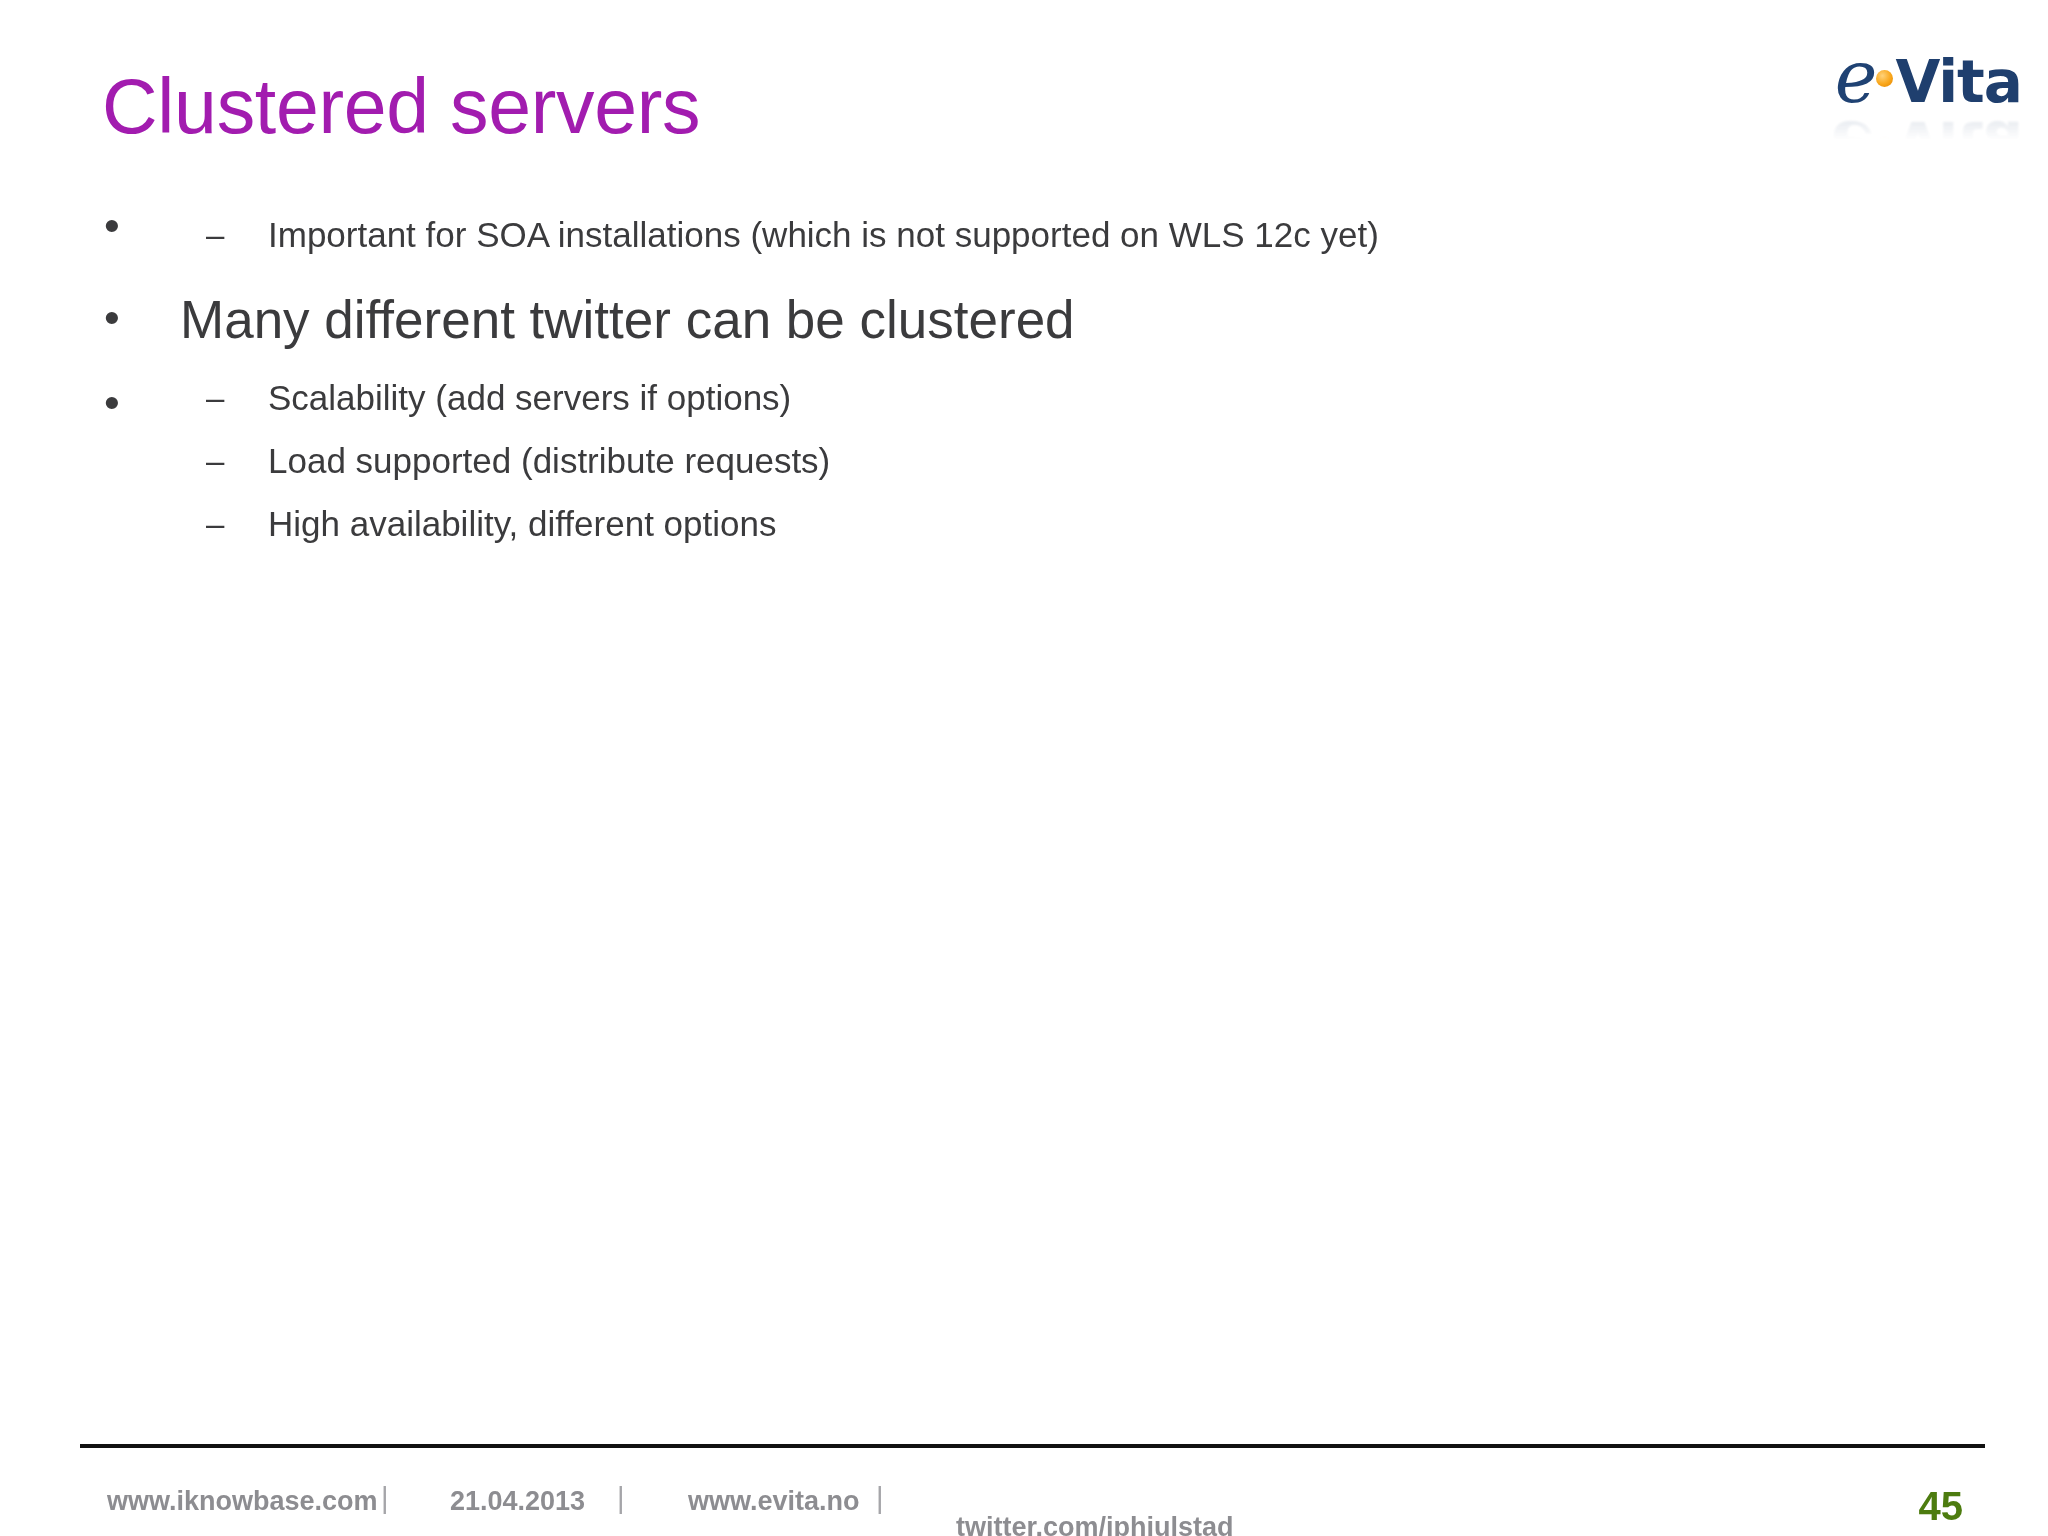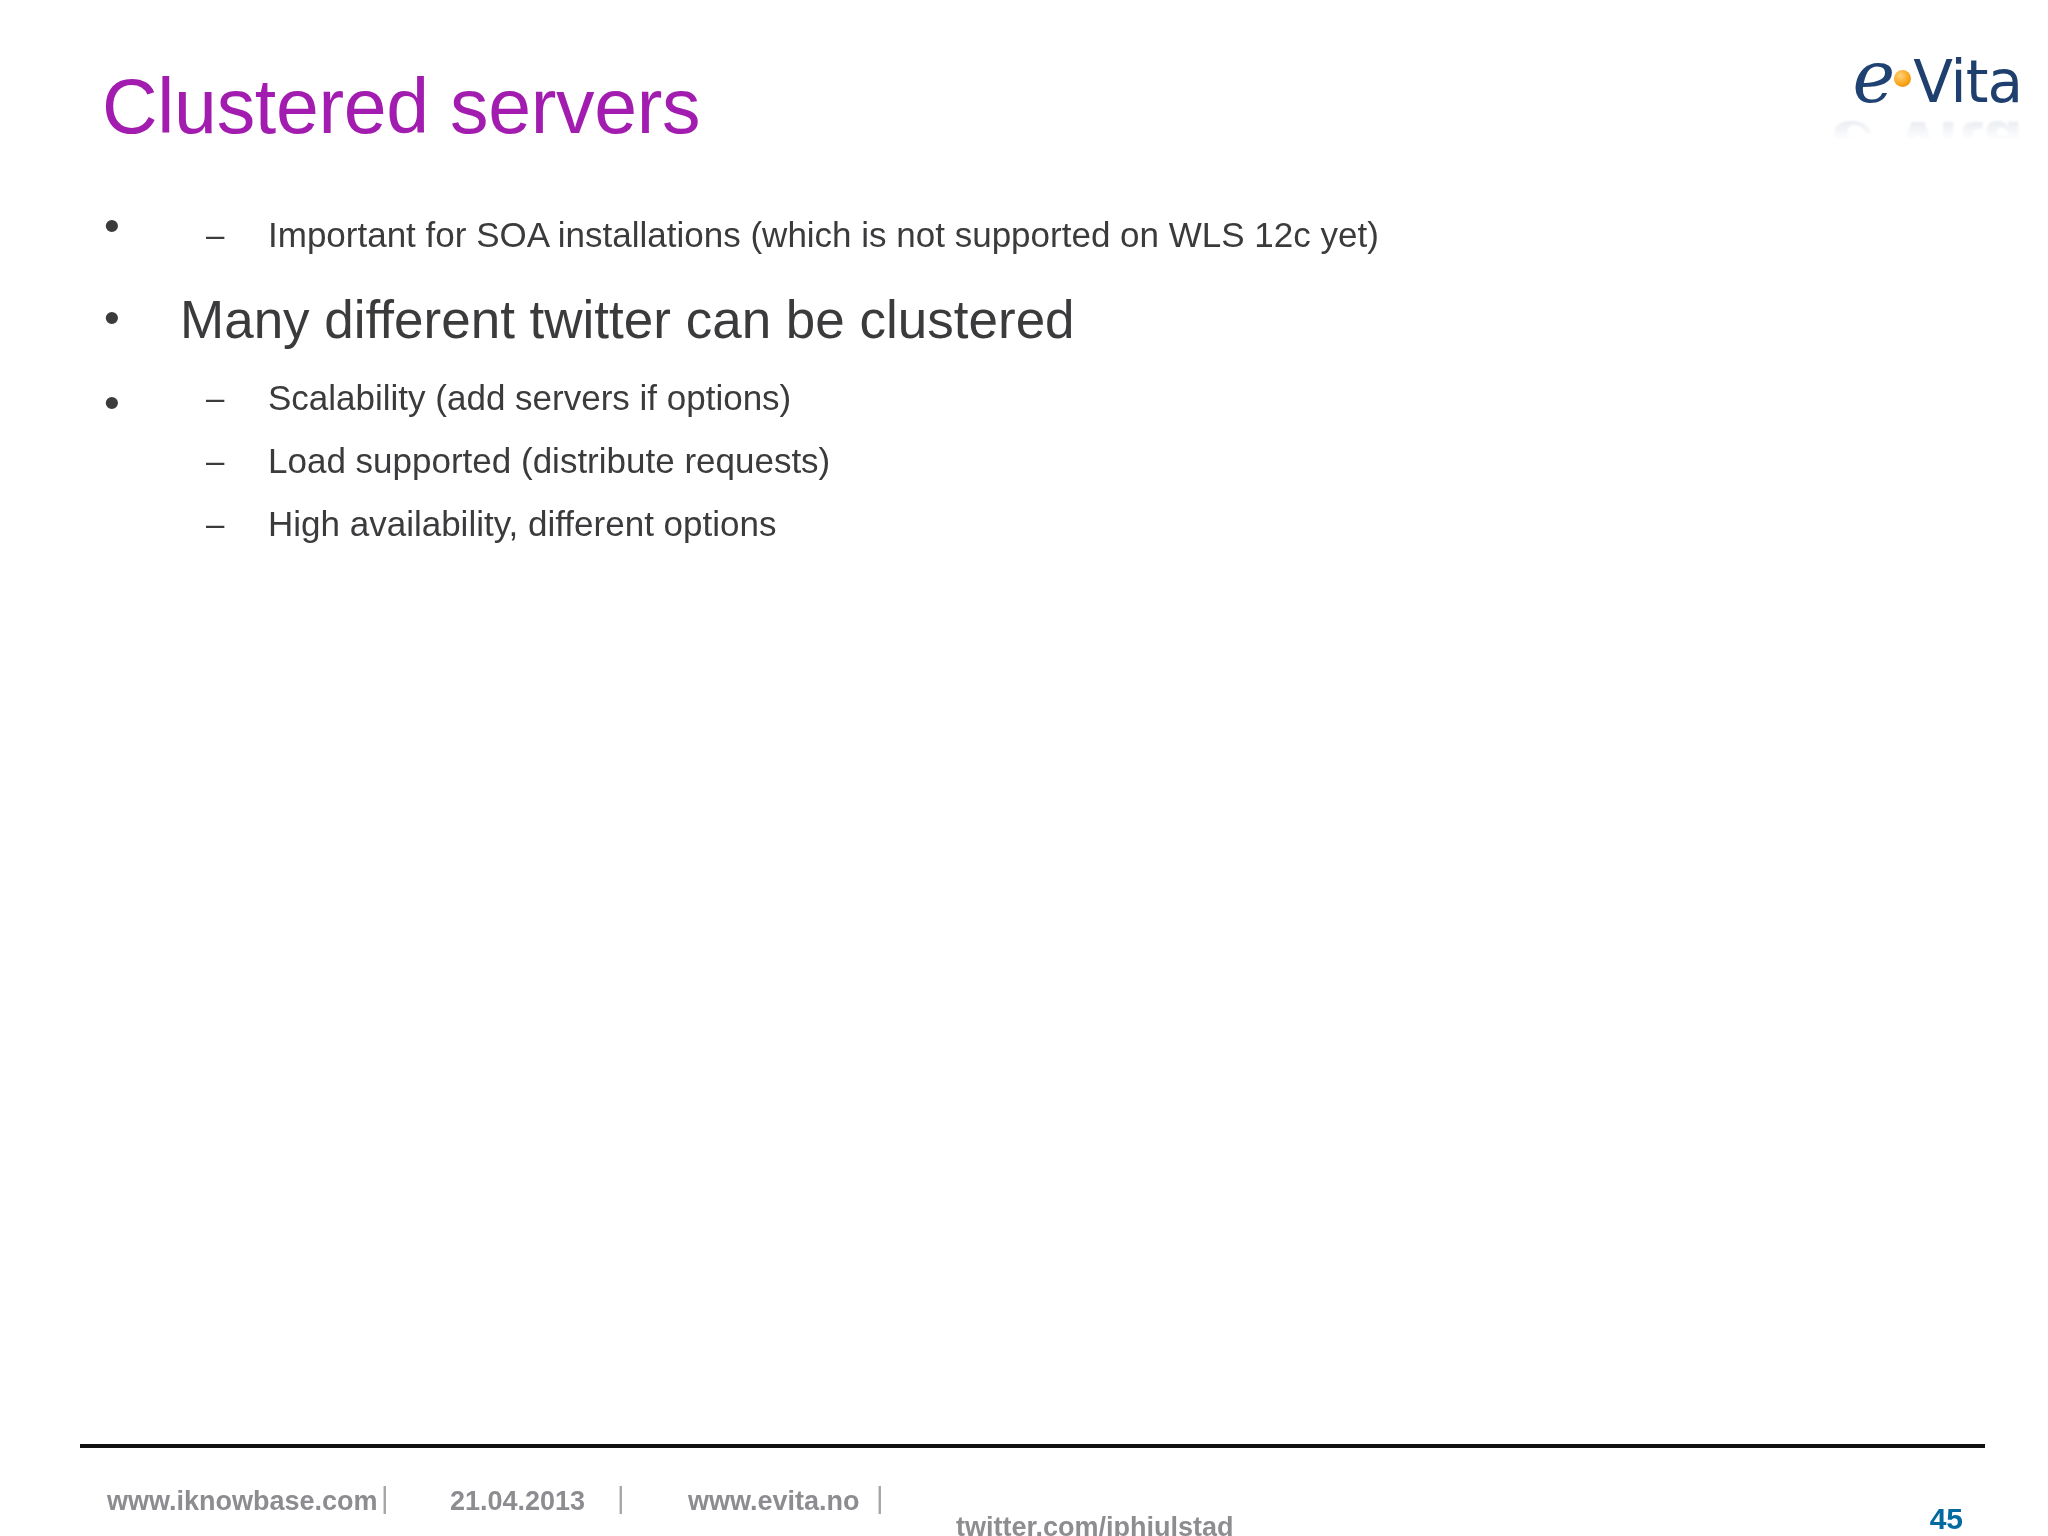--- a/index.html
+++ b/index.html
@@ -66,21 +66,21 @@
     width: 17px;
     height: 17px;
     border-radius: 50%;
     background: radial-gradient(circle at 38% 34%, #ffd27a 0%, #f9a61a 55%, #e08200 100%);
     margin: 0 2px 12px 1px;
     vertical-align: middle;
   }
   #logo-vita {
     font-family: "DejaVu Sans", sans-serif;
     font-size: 58px;
-    font-weight: 400;
+    font-weight: 700;
     color: #1f3f6e;
     letter-spacing: -1px;
   }
   #logo-reflection {
     position: absolute;
     left: 0;
     top: 70px;
     width: 224px;
     height: 38px;
     overflow: hidden;
@@ -184,24 +184,24 @@
   #footer-site1   { left: 27px; }
   #footer-sep1    { left: 301px; }
   #footer-date    { left: 370px; }
   #footer-sep2    { left: 537px; }
   #footer-site2   { left: 608px; }
   #footer-sep3    { left: 796px; }
   #footer-twitter { left: 876px; margin-top: 26px; }
   #page-number {
     position: absolute;
     right: 22px;
-    top: 30px;
-    font-size: 30px;
-    font-weight: 700;
-    color: #0369a1;
+    top: 12px;
+    font-size: 40px;
+    font-weight: 700;
+    color: #4d7c0f;
   }
 </style>
 </head>
 <body>
 
 <div id="slide">
 
   <div id="slide-title">Clustered servers</div>
 
   <div id="logo">

